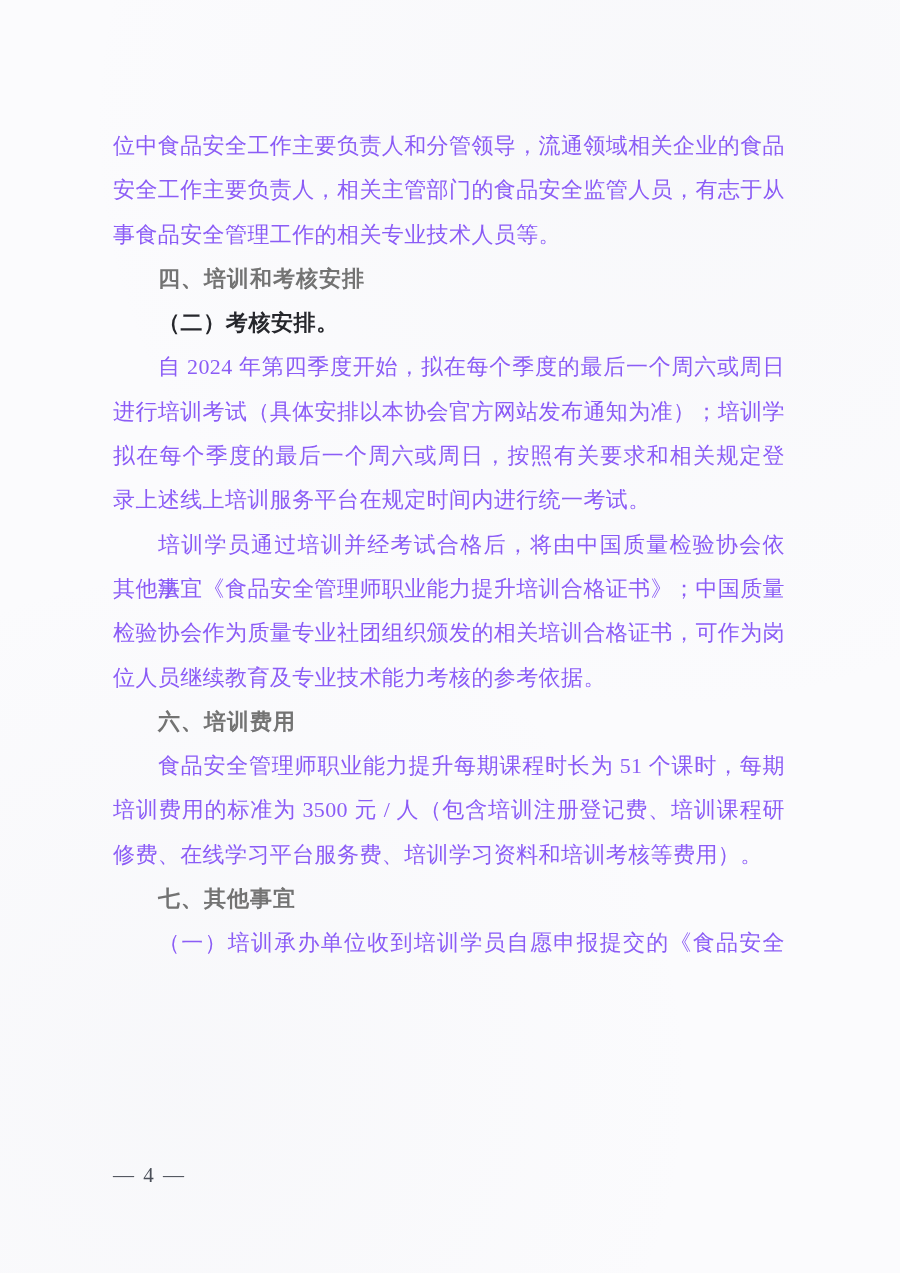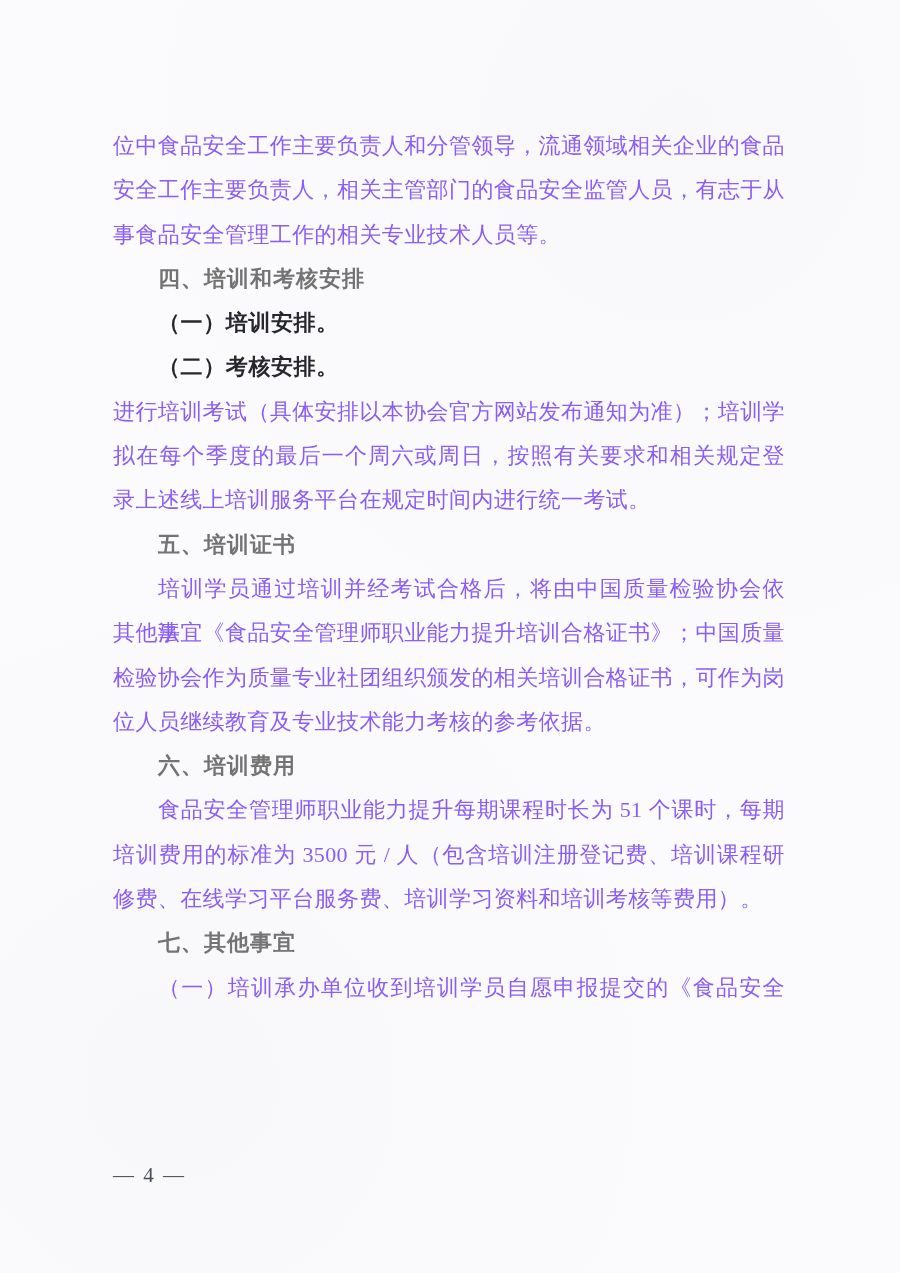--- a/index.html
+++ b/index.html
@@ -72,26 +72,25 @@
 </head>
 <body>
 
 <div class="paper"></div>
 
 <main class="textblock">
   <div class="ln full">位中食品安全工作主要负责人和分管领导，流通领域相关企业的食品</div>
   <div class="ln full">安全工作主要负责人，相关主管部门的食品安全监管人员，有志于从</div>
   <div class="ln">事食品安全管理工作的相关专业技术人员等。</div>
   <div class="ln h-hei ind">四、培训和考核安排</div>
-  <div class="ln h-kai ind">（一）培训安排。</div>
   <div class="ln h-kai ind">（二）考核安排。</div>
+  <div class="ln full ind">自 2024 年第四季度开始，拟在每个季度的最后一个周六或周日</div>
   <div class="ln full">进行培训考试（具体安排以本协会官方网站发布通知为准）；培训学</div>
   <div class="ln full">拟在每个季度的最后一个周六或周日，按照有关要求和相关规定登</div>
   <div class="ln">录上述线上培训服务平台在规定时间内进行统一考试。</div>
-  <div class="ln h-hei ind">五、培训证书</div>
   <div class="ln full ind">培训学员通过培训并经考试合格后，将由中国质量检验协会依法</div>
   <div class="ln full">其他事宜《食品安全管理师职业能力提升培训合格证书》；中国质量</div>
   <div class="ln full">检验协会作为质量专业社团组织颁发的相关培训合格证书，可作为岗</div>
   <div class="ln">位人员继续教育及专业技术能力考核的参考依据。</div>
   <div class="ln h-hei ind">六、培训费用</div>
   <div class="ln full ind">食品安全管理师职业能力提升每期课程时长为 51 个课时，每期</div>
   <div class="ln full">培训费用的标准为 3500 元 / 人（包含培训注册登记费、培训课程研</div>
   <div class="ln">修费、在线学习平台服务费、培训学习资料和培训考核等费用）。</div>
   <div class="ln h-hei ind">七、其他事宜</div>
   <div class="ln full ind">（一）培训承办单位收到培训学员自愿申报提交的《食品安全管</div>

